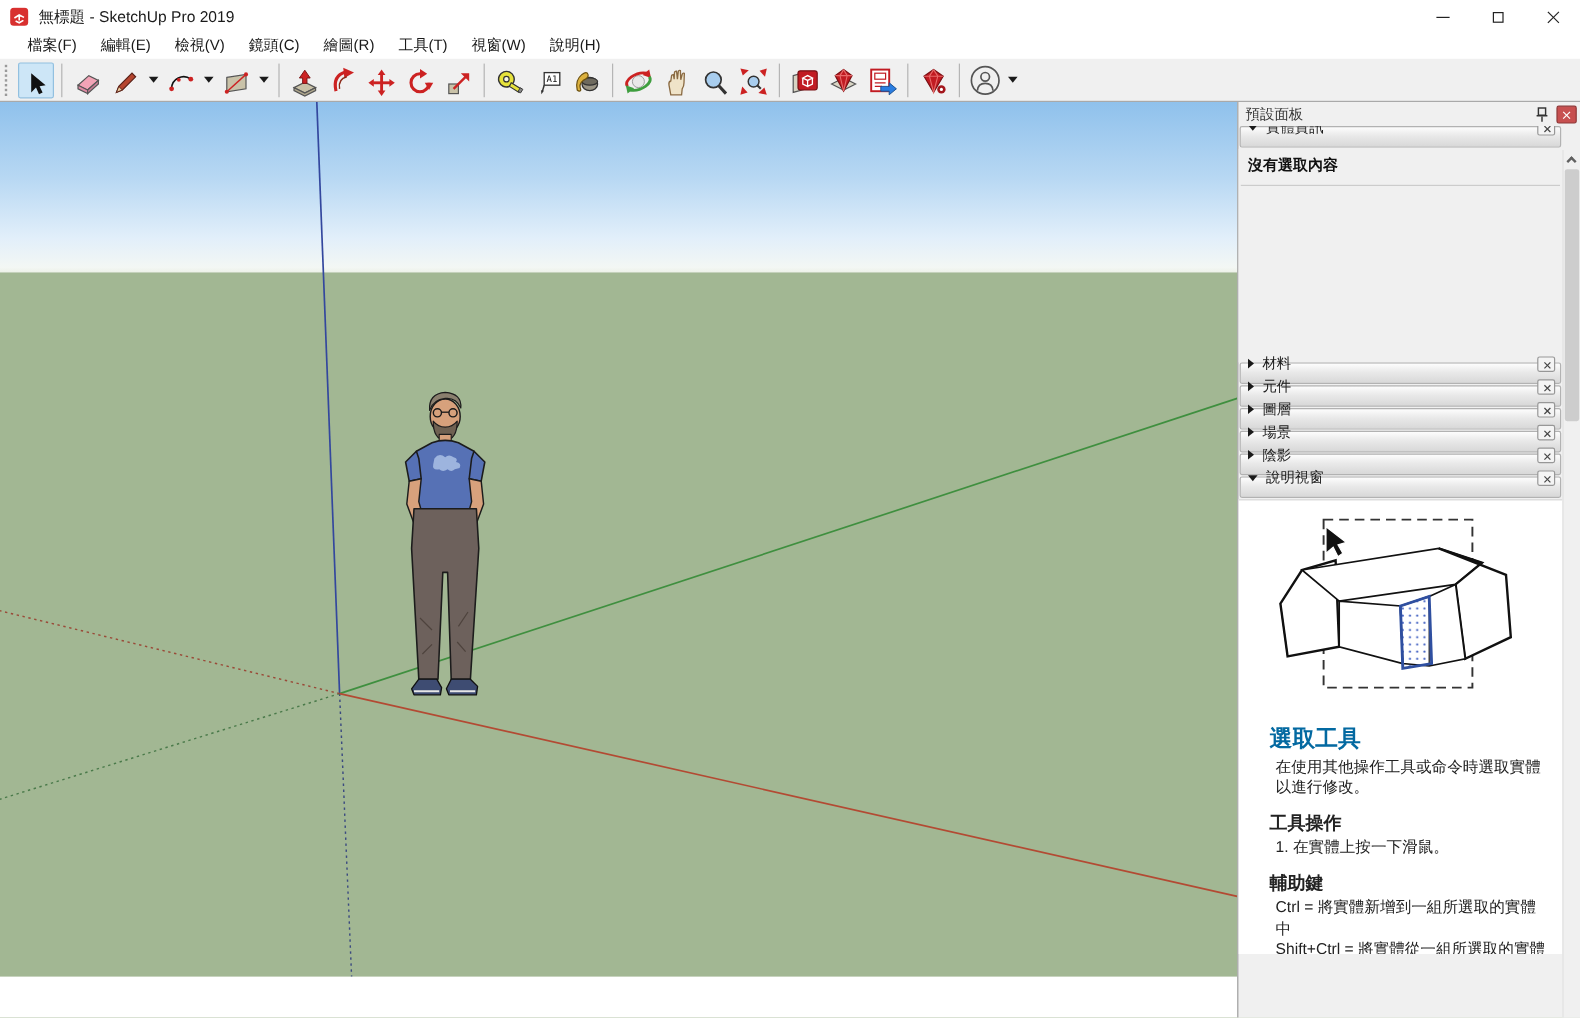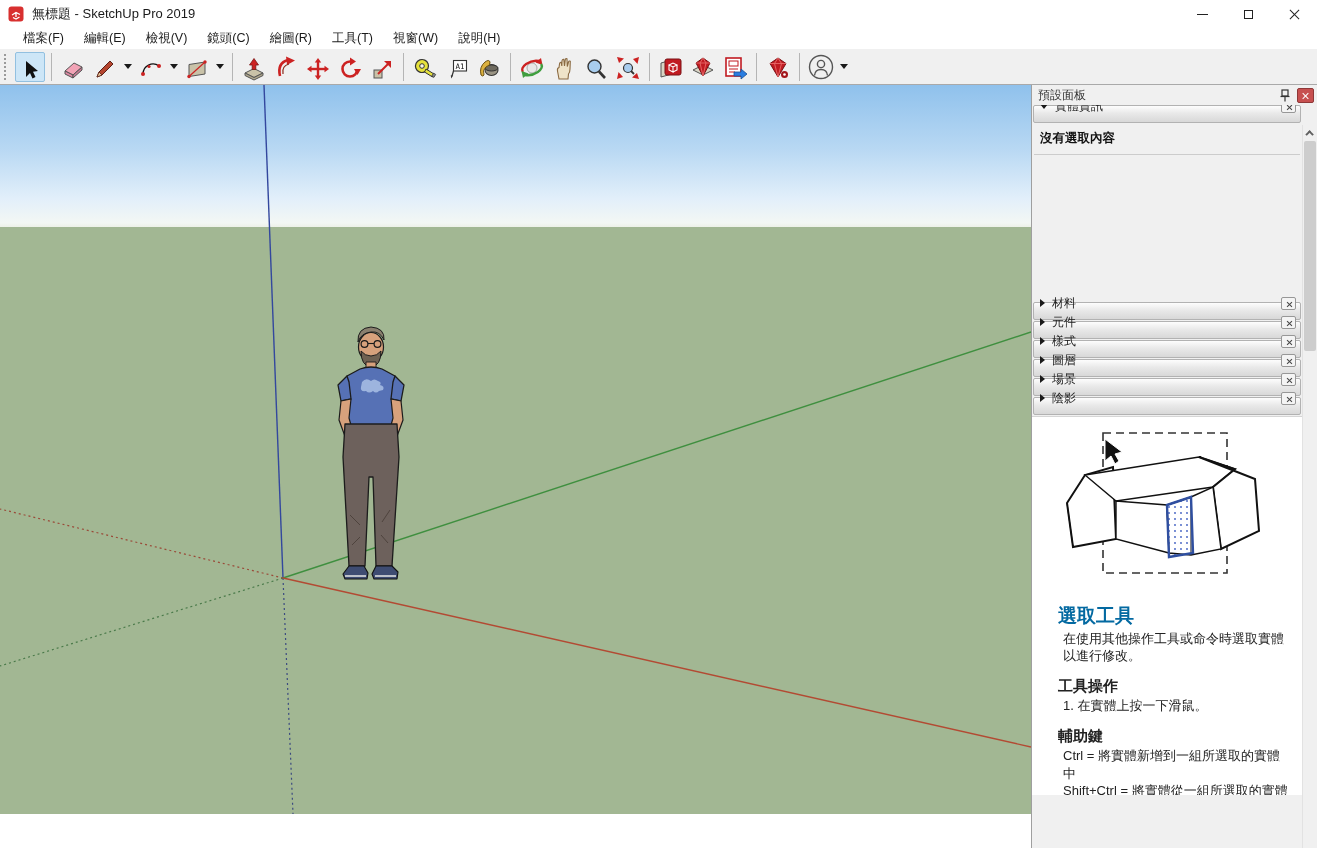--- a/index.html
+++ b/index.html
@@ -399,39 +399,39 @@
           <span class="sec-label">材料</span>
           <div class="sec-x"></div>
         </div>
         <div class="sec-header">
           <div class="tri-right"></div>
           <span class="sec-label">元件</span>
           <div class="sec-x"></div>
         </div>
         <div class="sec-header">
           <div class="tri-right"></div>
-          <span class="sec-label">樣式</span>
-          <div class="sec-x"></div>
-        </div>
-        <div class="sec-header">
-          <div class="tri-right"></div>
           <span class="sec-label">圖層</span>
           <div class="sec-x"></div>
         </div>
         <div class="sec-header">
           <div class="tri-right"></div>
           <span class="sec-label">場景</span>
           <div class="sec-x"></div>
         </div>
         <div class="sec-header">
           <div class="tri-right"></div>
           <span class="sec-label">陰影</span>
           <div class="sec-x"></div>
         </div>
 
+        <div class="sec-header">
+          <div class="tri-down"></div>
+          <span class="sec-label">說明視窗</span>
+          <div class="sec-x"></div>
+        </div>
         <div class="instructor">
           <div class="instructor-img">
             <svg width="252" height="162" viewBox="0 0 252 162">
               <defs>
                 <pattern id="bluedots" width="6" height="6" patternUnits="userSpaceOnUse">
                     <circle cx="2" cy="2" r="0.9" fill="#3b5bc0"></circle>
                   </pattern>
               </defs>
               <rect x="62" y="6" width="124" height="140" fill="none" stroke="#333" stroke-width="1.6" stroke-dasharray="8,5"></rect>
               <g fill="#fff" stroke="#111">

